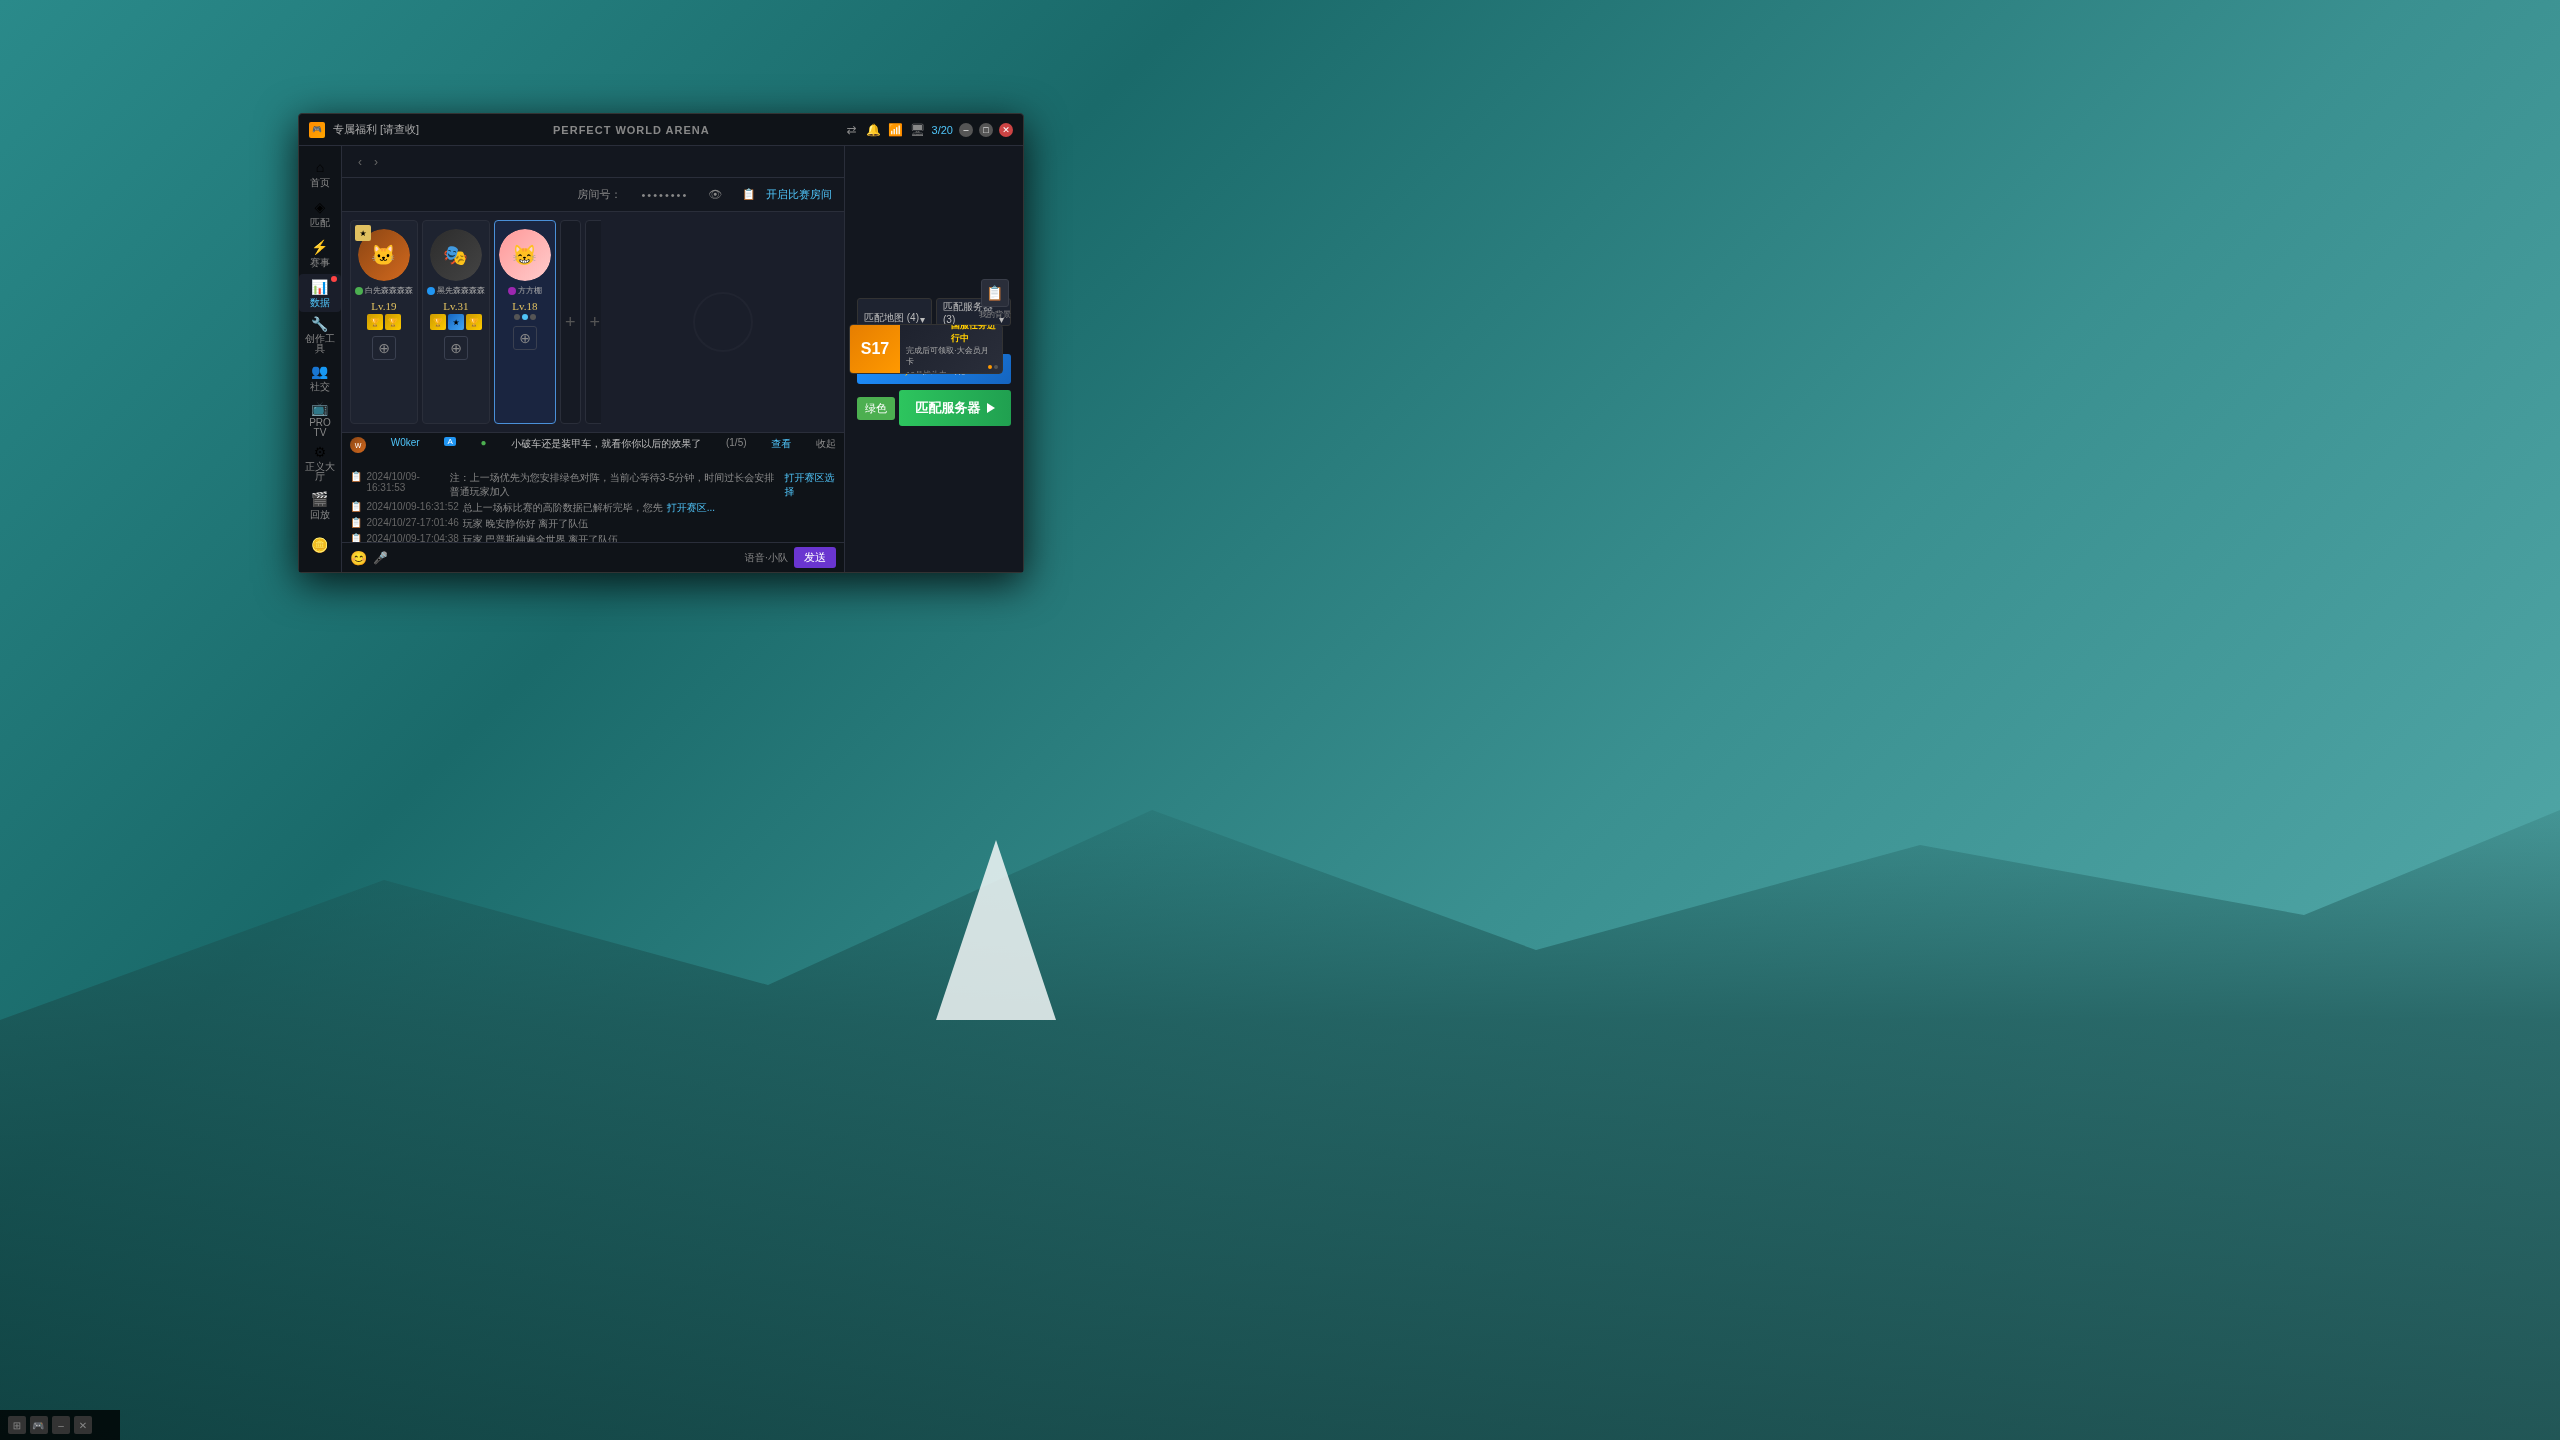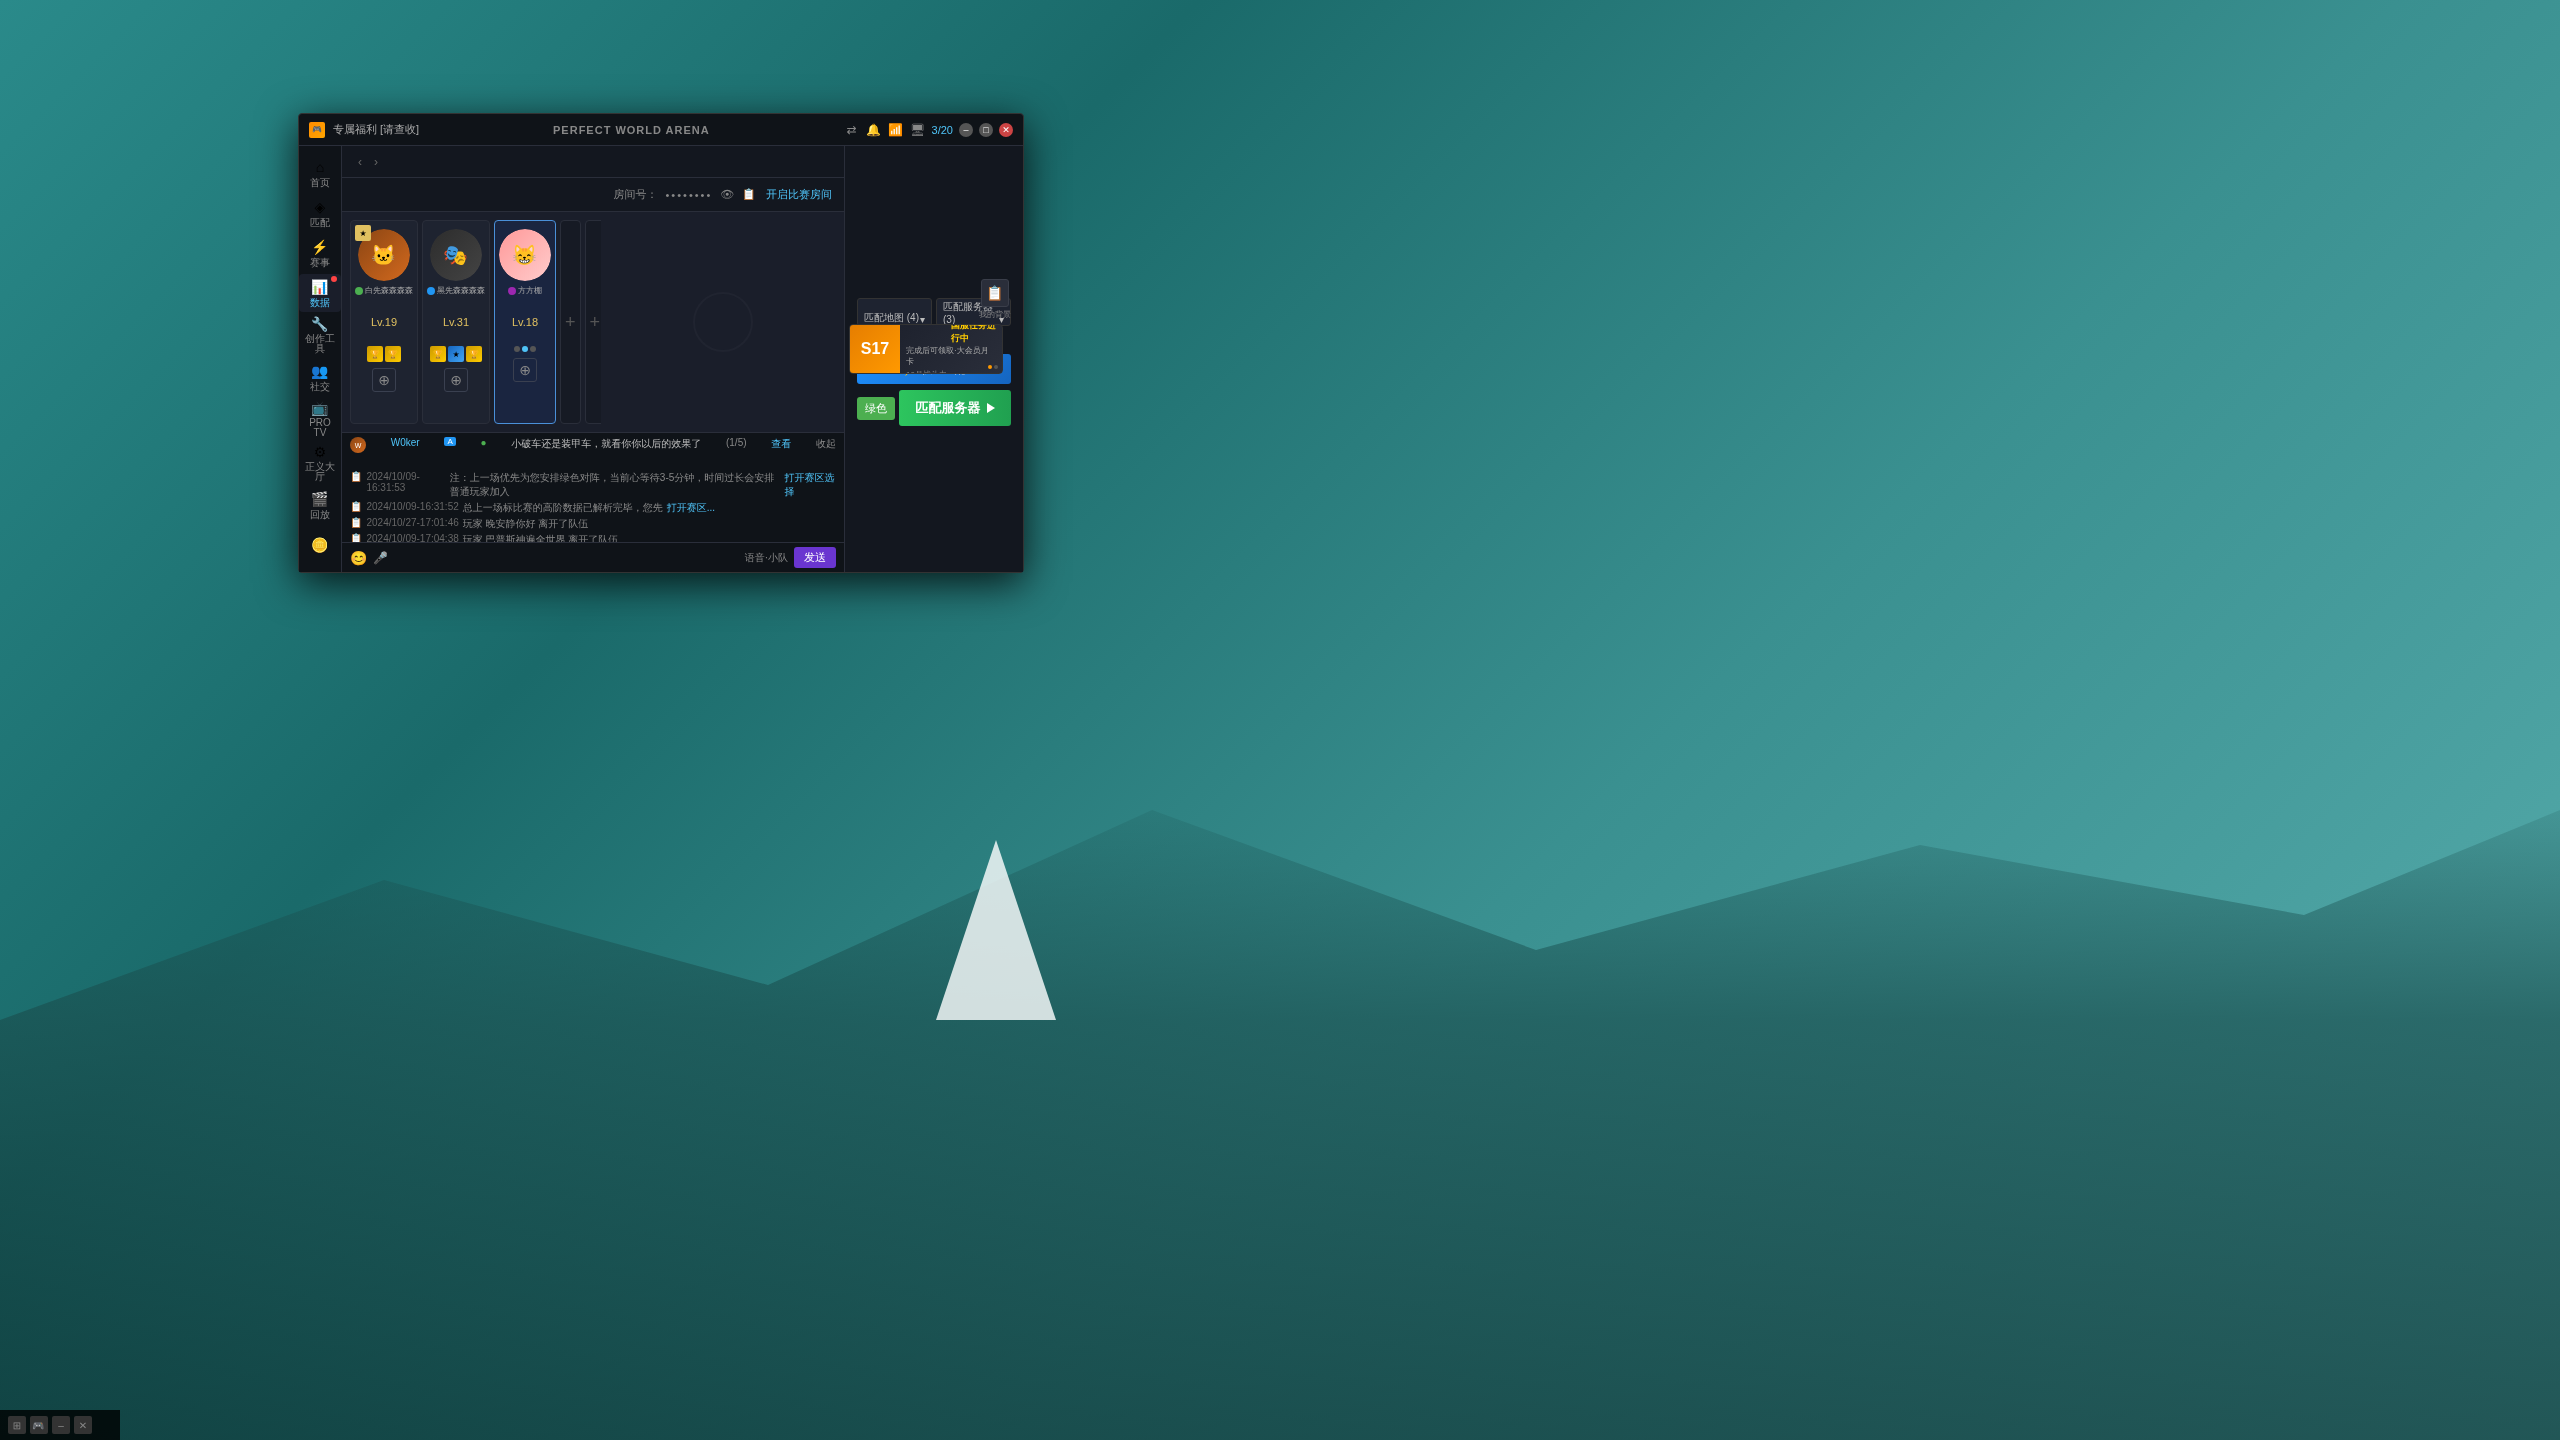--- a/index.html
+++ b/index.html
@@ -215,21 +215,21 @@
       align-items: center;
       justify-content: flex-end;
       padding: 0 12px;
       border-bottom: 1px solid #2a2e3a;
       gap: 10px;
       flex-shrink: 0;
     }
     .password-field {
       display: flex;
       align-items: center;
-      gap: 8px;
+      gap: 20px;
       font-size: 11px;
       color: #888;
     }
     .password-dots {
       color: #888;
       letter-spacing: 2px;
     }
     .control-link {
       font-size: 11px;
       color: #4fc3f7;
@@ -316,21 +316,22 @@
       color: #aaa;
       font-size: 8px;
       max-width: 55px;
       overflow: hidden;
       text-overflow: ellipsis;
       white-space: nowrap;
     }
     .player-level {
       font-size: 11px;
       color: #e0c060;
-      margin: 16px 0;
+      margin: 0 0;
+      font-family: Liberation Serif, serif;
     }
     .player-badges {
       display: flex;
       gap: 2px;
       margin: 2px 0;
     }
     .badge-icon {
       width: 16px;
       height: 16px;
       background: linear-gradient(135deg, #cc9900, #ffcc00);

